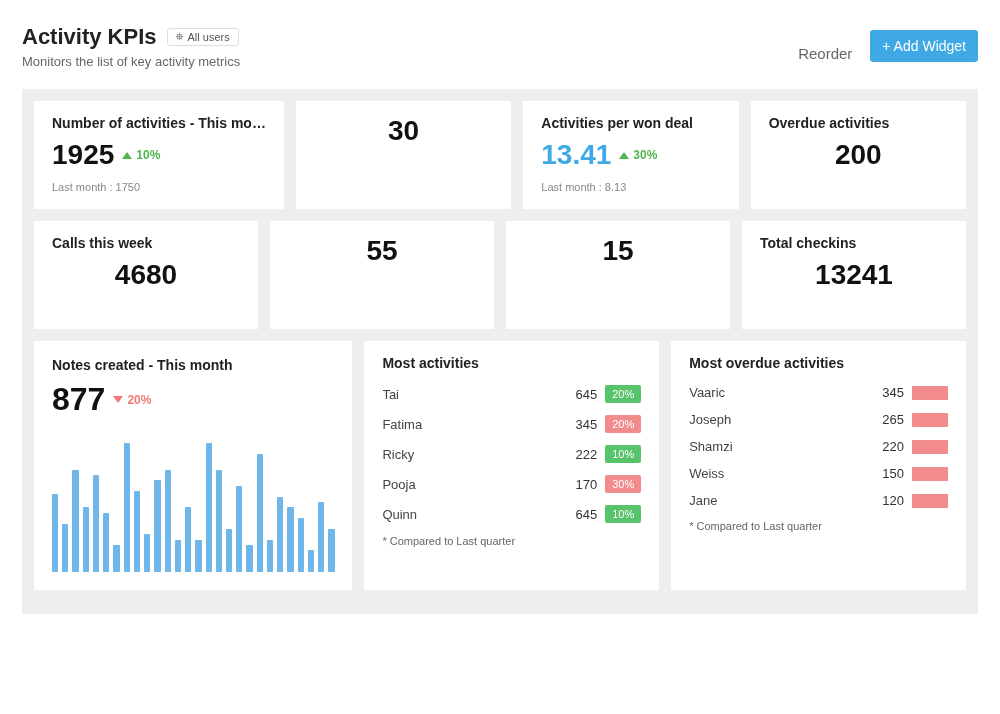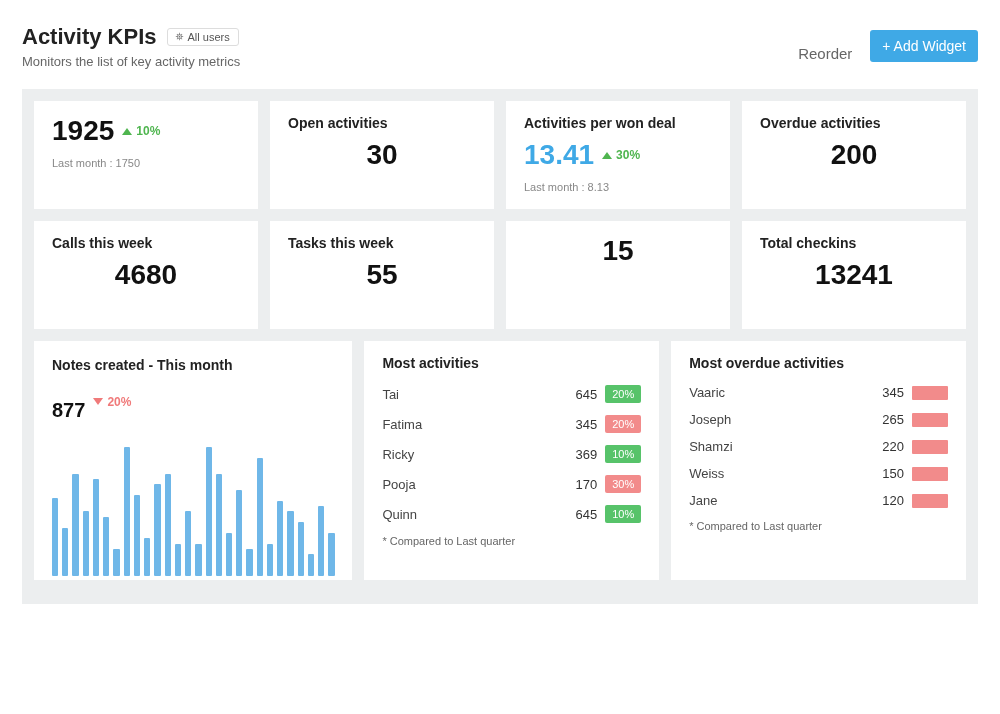--- a/index.html
+++ b/index.html
@@ -25,22 +25,22 @@
   .metric-big.accent { color: #3fa9e6; }
   .metric-big.center { text-align: center; width: 100%; }
   .delta { font-size: 12px; font-weight: 600; display: inline-flex; align-items: center; gap: 4px; }
   .delta.up { color: #4fb54f; }
   .delta.down { color: #f07a7a; }
   .tri-up { width:0; height:0; border-left:5px solid transparent; border-right:5px solid transparent; border-bottom:7px solid #4fb54f; display:inline-block; }
   .tri-down { width:0; height:0; border-left:5px solid transparent; border-right:5px solid transparent; border-top:7px solid #f07a7a; display:inline-block; }
   .prev { font-size: 11px; color: #888; margin-top: 10px; }
 
   .row.bottom { grid-template-columns: 1.08fr 1fr 1fr; }
-  .chart-card { padding: 16px 18px 4px 18px; }
-  .chart-card .metric-big { font-size: 20px; margin-top: 18px; }
+  .chart-card { padding: 16px 18px 18px 18px; }
+  .chart-card .metric-big { font-size: 32px; }
   .bars { display: flex; align-items: flex-end; gap: 4px; height: 140px; margin-top: 14px; }
   .bars .b { flex: 1; background: #6fb7e8; border-radius: 1px; }
 
   .rank-card { padding: 14px 18px 10px 18px; }
   .rank-row { display: flex; align-items: center; font-size: 13px; padding: 6px 0; color: #333; }
   .rank-name { flex: 1; color: #444; }
   .rank-val { width: 44px; text-align: right; color: #333; }
   .badge { width: 36px; height: 18px; border-radius: 2px; font-size: 11px; color: #fff; display: inline-flex; align-items: center; justify-content: center; margin-left: 8px; }
   .badge.green { background: #57c36a; }
   .badge.red { background: #f28b8b; }
@@ -68,32 +68,32 @@
     <div class="header-right">
       <div class="reorder">Reorder</div>
       <button class="add-widget">+ Add Widget</button>
     </div>
   </div>
 
   <div class="deck">
 
     <div class="row four">
       <div class="card">
+        <div class="card-title">Number of activities - This mo…</div>
         <div class="metric-line">
           <div class="metric-big">1925</div>
           <span class="delta up">
             <span class="tri-up"></span>
             <span>10%</span>
           </span>
         </div>
         <div class="prev">Last month : 1750</div>
       </div>
 
       <div class="card">
-        <div class="card-title">Open activities</div>
         <div class="metric-big center">30</div>
       </div>
 
       <div class="card">
         <div class="card-title">Activities per won deal</div>
         <div class="metric-line">
           <div class="metric-big accent">13.41</div>
           <span class="delta up">
             <span class="tri-up"></span>
             <span>30%</span>
@@ -107,21 +107,20 @@
         <div class="metric-big center">200</div>
       </div>
     </div>
 
     <div class="row four">
       <div class="card">
         <div class="card-title">Calls this week</div>
         <div class="metric-big center">4680</div>
       </div>
       <div class="card">
-        <div class="card-title">Tasks this week</div>
         <div class="metric-big center">55</div>
       </div>
       <div class="card">
         <div class="metric-big center">15</div>
       </div>
       <div class="card">
         <div class="card-title">Total checkins</div>
         <div class="metric-big center">13241</div>
       </div>
     </div>
@@ -176,21 +175,21 @@
               <span class="rank-val">645</span>
               <span class="badge green">20%</span>
             </div>
             <div class="rank-row">
               <span class="rank-name">Fatima</span>
               <span class="rank-val">345</span>
               <span class="badge red">20%</span>
             </div>
             <div class="rank-row">
               <span class="rank-name">Ricky</span>
-              <span class="rank-val">369</span>
+              <span class="rank-val">222</span>
               <span class="badge green">10%</span>
             </div>
             <div class="rank-row">
               <span class="rank-name">Pooja</span>
               <span class="rank-val">170</span>
               <span class="badge red">30%</span>
             </div>
             <div class="rank-row">
               <span class="rank-name">Quinn</span>
               <span class="rank-val">645</span>

